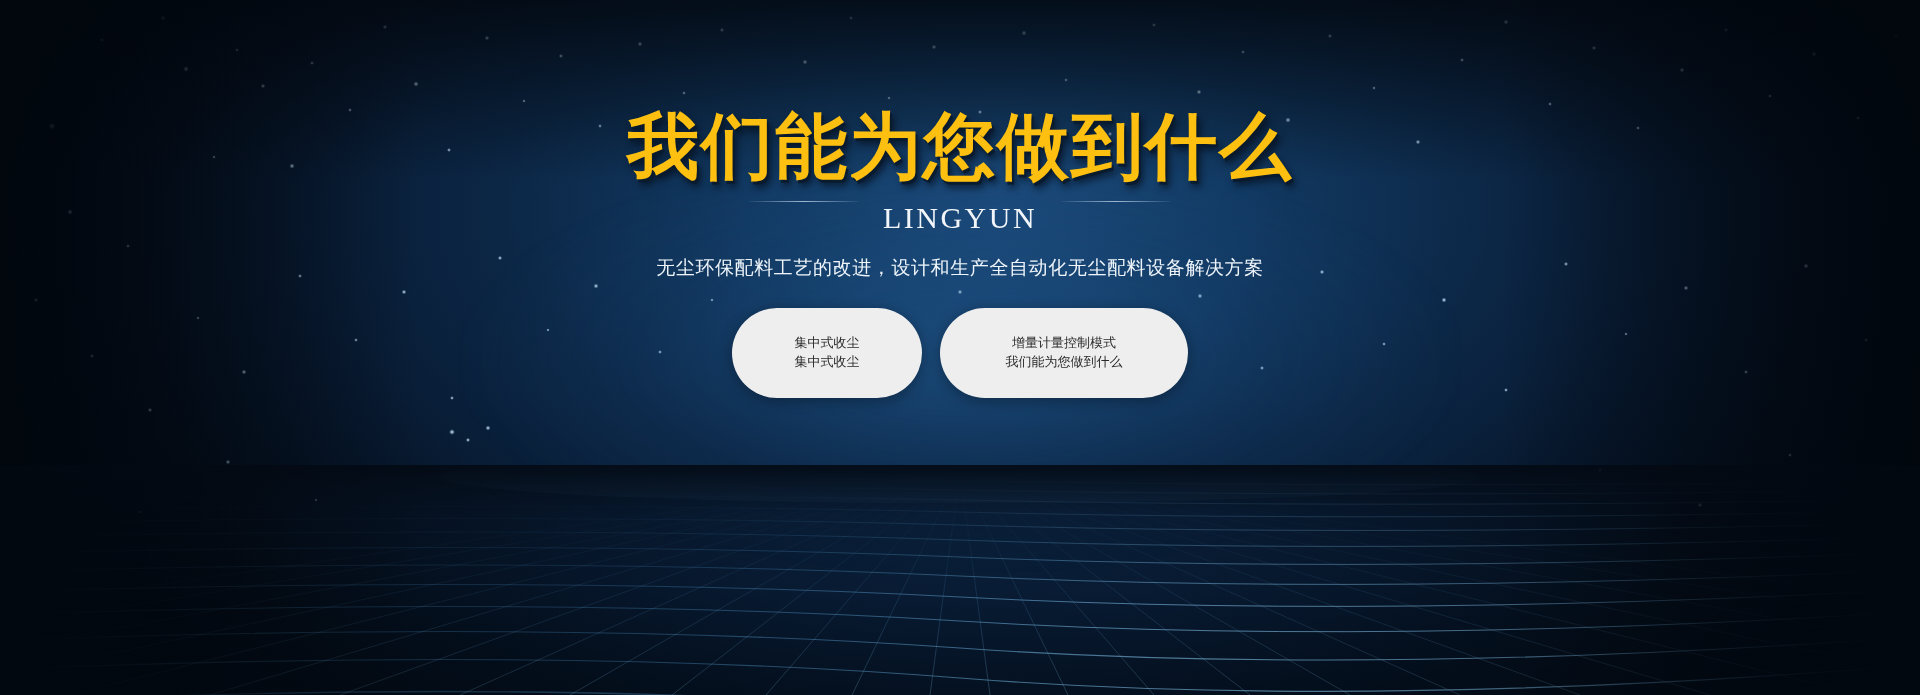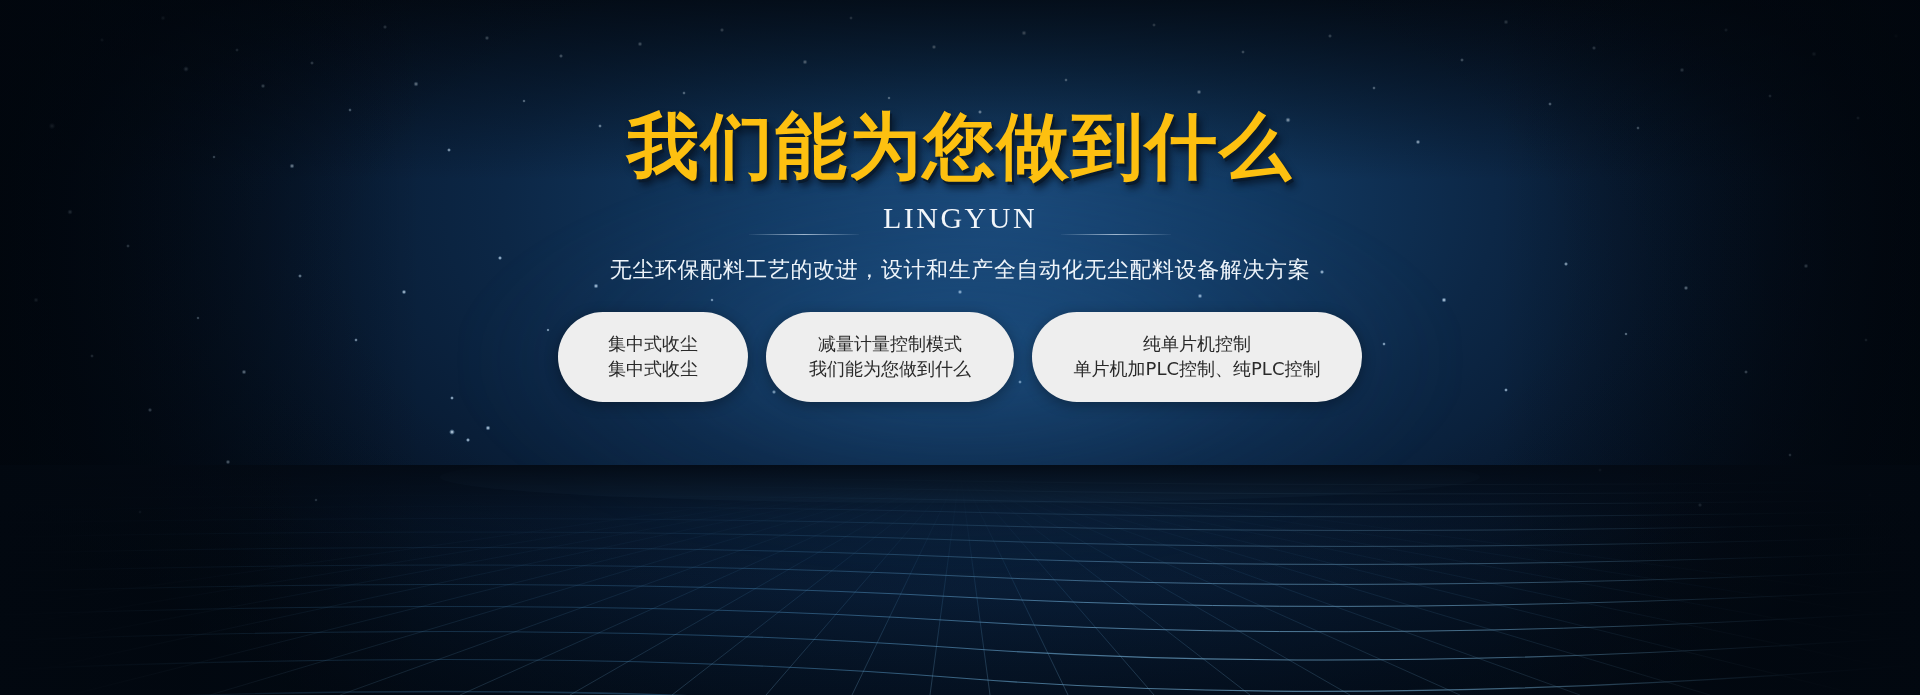--- a/index.html
+++ b/index.html
@@ -98,21 +98,21 @@
     line-height: 1.0;
     letter-spacing: 2px;
     color: #fdc010;
     text-shadow:
       2px 3px 0 rgba(10,26,45,0.95),
       4px 6px 7px rgba(4,14,28,0.75);
   }
 
   .sub-row {
     display: flex;
-    align-items: flex-end;
+    align-items: flex-start;
     justify-content: center;
     gap: 24px;
     margin-top: 19px;
   }
   .sub-rule {
     width: 110px;
     height: 1px;
     background: linear-gradient(to right, rgba(200,220,240,0.05), rgba(205,222,240,0.75), rgba(200,220,240,0.05));
   }
   .brand-en {
@@ -120,21 +120,21 @@
     font-size: 30px;
     font-weight: 400;
     letter-spacing: 2.5px;
     color: #f2f6fa;
     white-space: nowrap;
   }
 
   .tagline {
     margin-top: 20px;
     font-family: "DejaVu Sans", "Liberation Sans", sans-serif;
-    font-size: 22px;
+    font-size: 19px;
     font-weight: 400;
     letter-spacing: 0.6px;
     color: #eef4fa;
   }
 
   .pill-row {
     display: flex;
     justify-content: center;
     align-items: stretch;
     gap: 18px;
@@ -146,21 +146,21 @@
     color: #2a2a2a;
     display: flex;
     flex-direction: column;
     align-items: center;
     justify-content: center;
     gap: 4px;
     padding: 19px 34px;
     min-height: 52px;
     box-shadow: 0 3px 14px rgba(0,0,0,0.33);
     font-family: "DejaVu Sans", "Liberation Sans", sans-serif;
-    font-size: 18px;
+    font-size: 13px;
     line-height: 1.15;
     white-space: nowrap;
   }
   .pill-1 { min-width: 122px; }
   .pill-2 { min-width: 180px; }
   .pill-3 { min-width: 262px; }
   .pill-line { display: block; }
 </style>
 </head>
 <body>
@@ -362,24 +362,20 @@
     <div class="tagline">无尘环保配料工艺的改进，设计和生产全自动化无尘配料设备解决方案</div>
 
     <div class="pill-row">
 
       <div class="pill pill-1">
         <span class="pill-line">集中式收尘</span>
         <span class="pill-line">集中式收尘</span>
       </div>
 
       <div class="pill pill-2">
-        <span class="pill-line">减量计量控制模式</span>
+        <span class="pill-line">增量计量控制模式</span>
         <span class="pill-line">我们能为您做到什么</span>
       </div>
 
-      <div class="pill pill-3">
-        <span class="pill-line">纯单片机控制</span>
-        <span class="pill-line">单片机加PLC控制、纯PLC控制</span>
-      </div>
 
     </div>
   </div>
 </div>
 
 </body></html>

